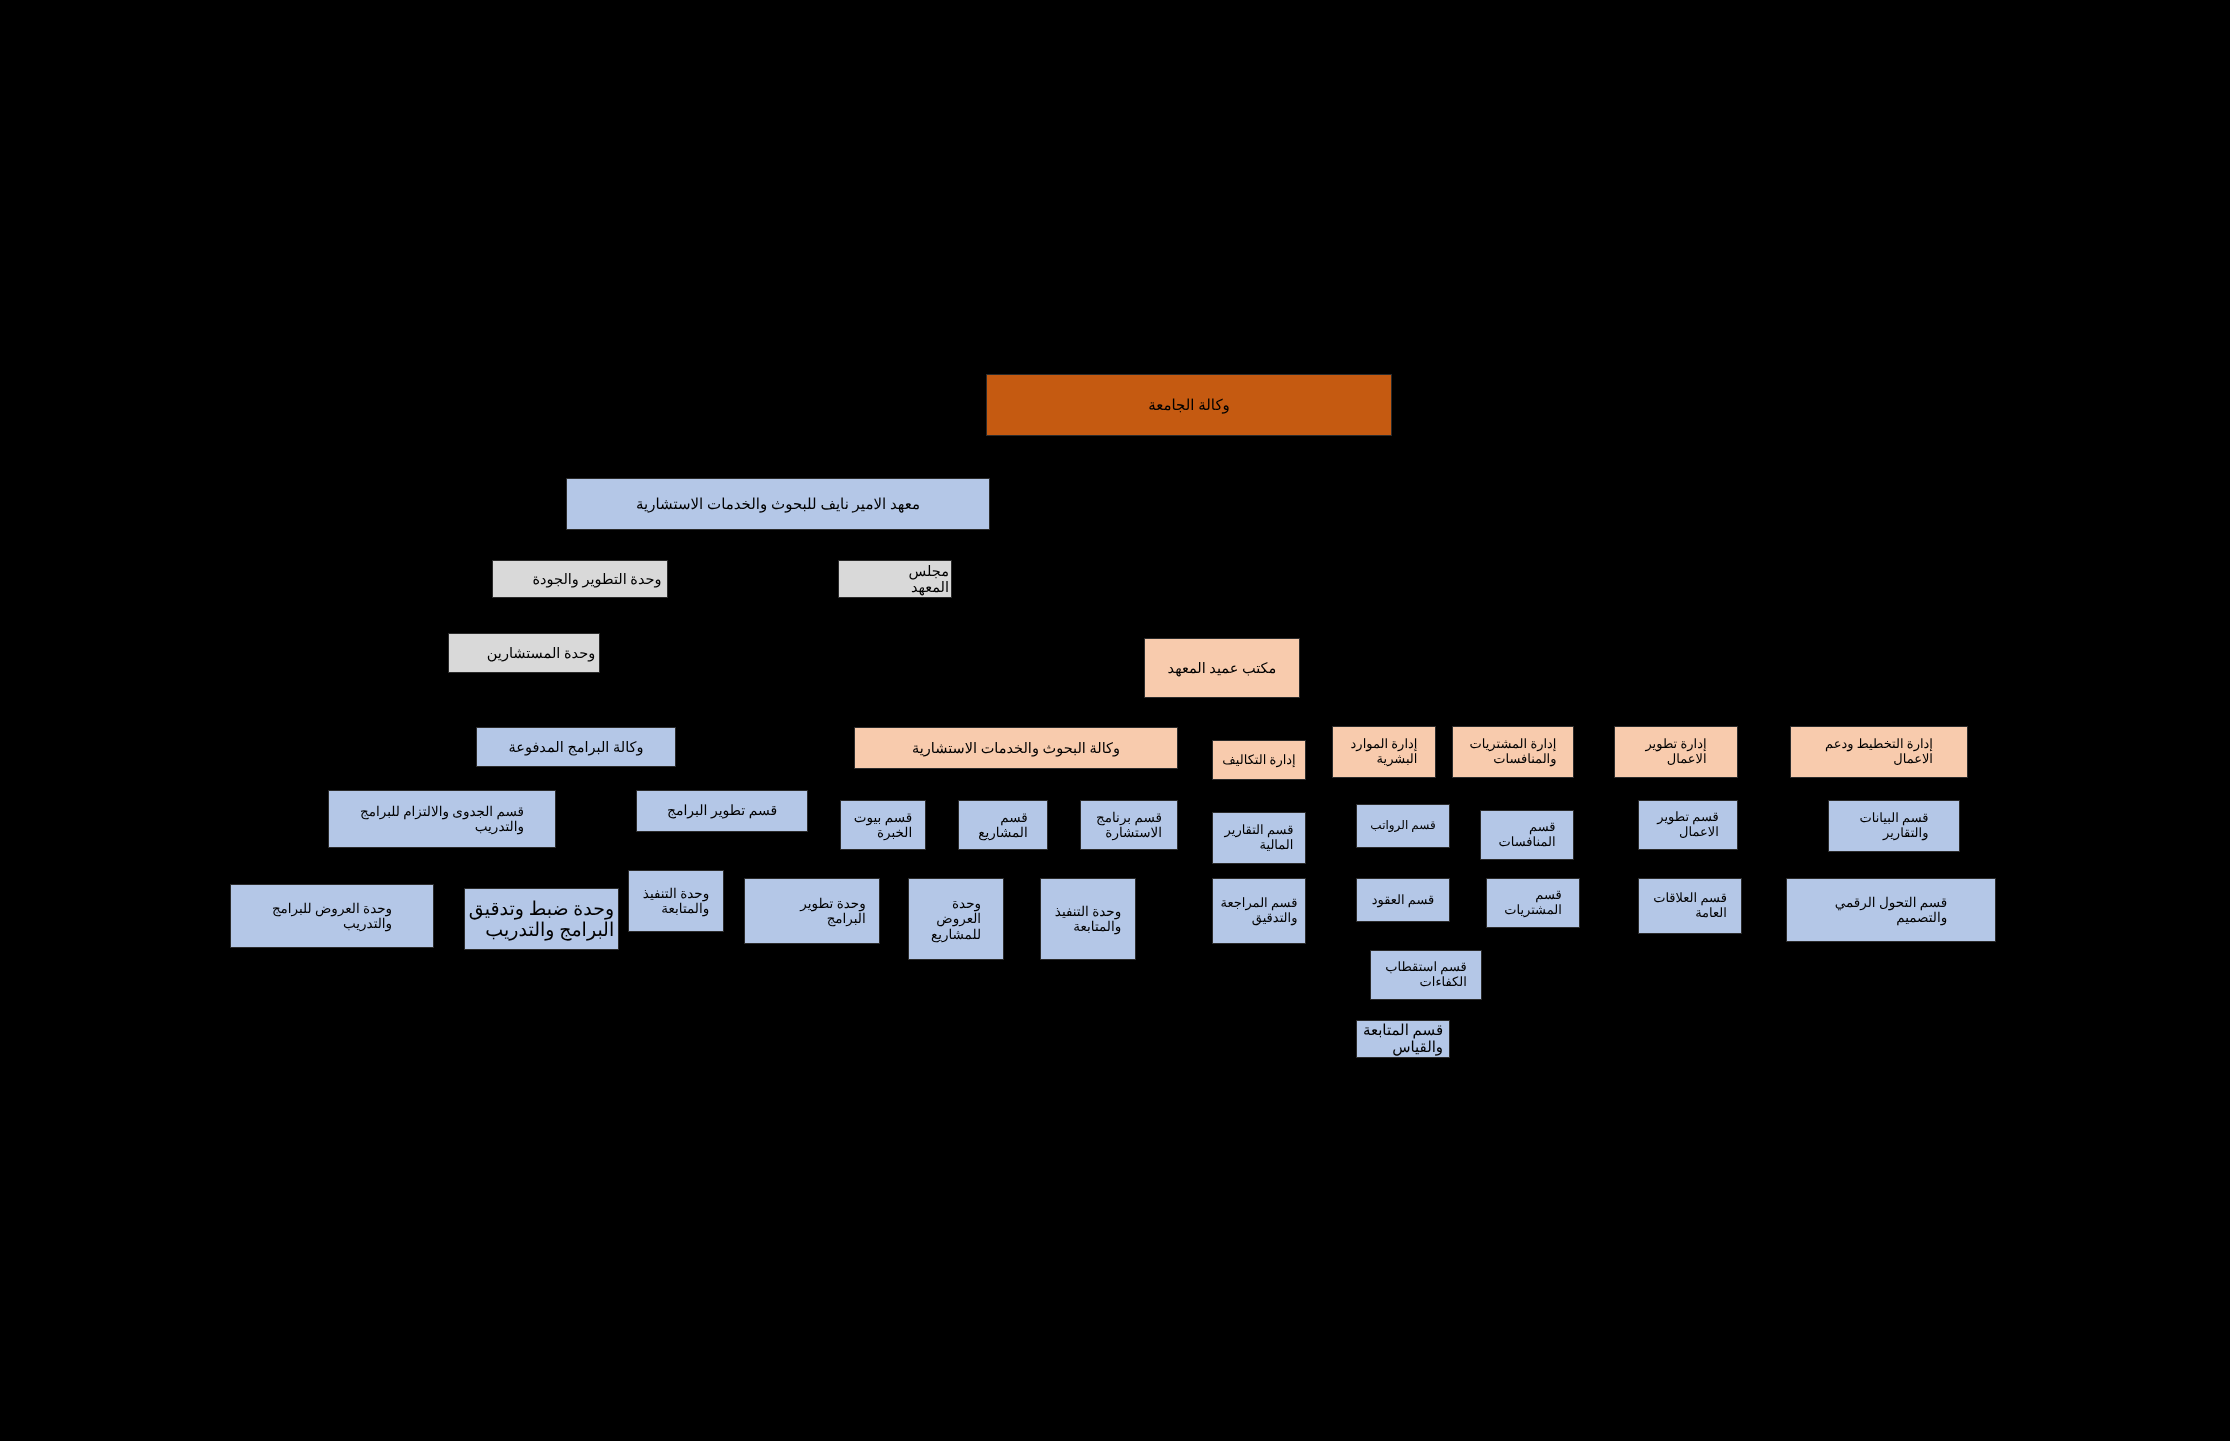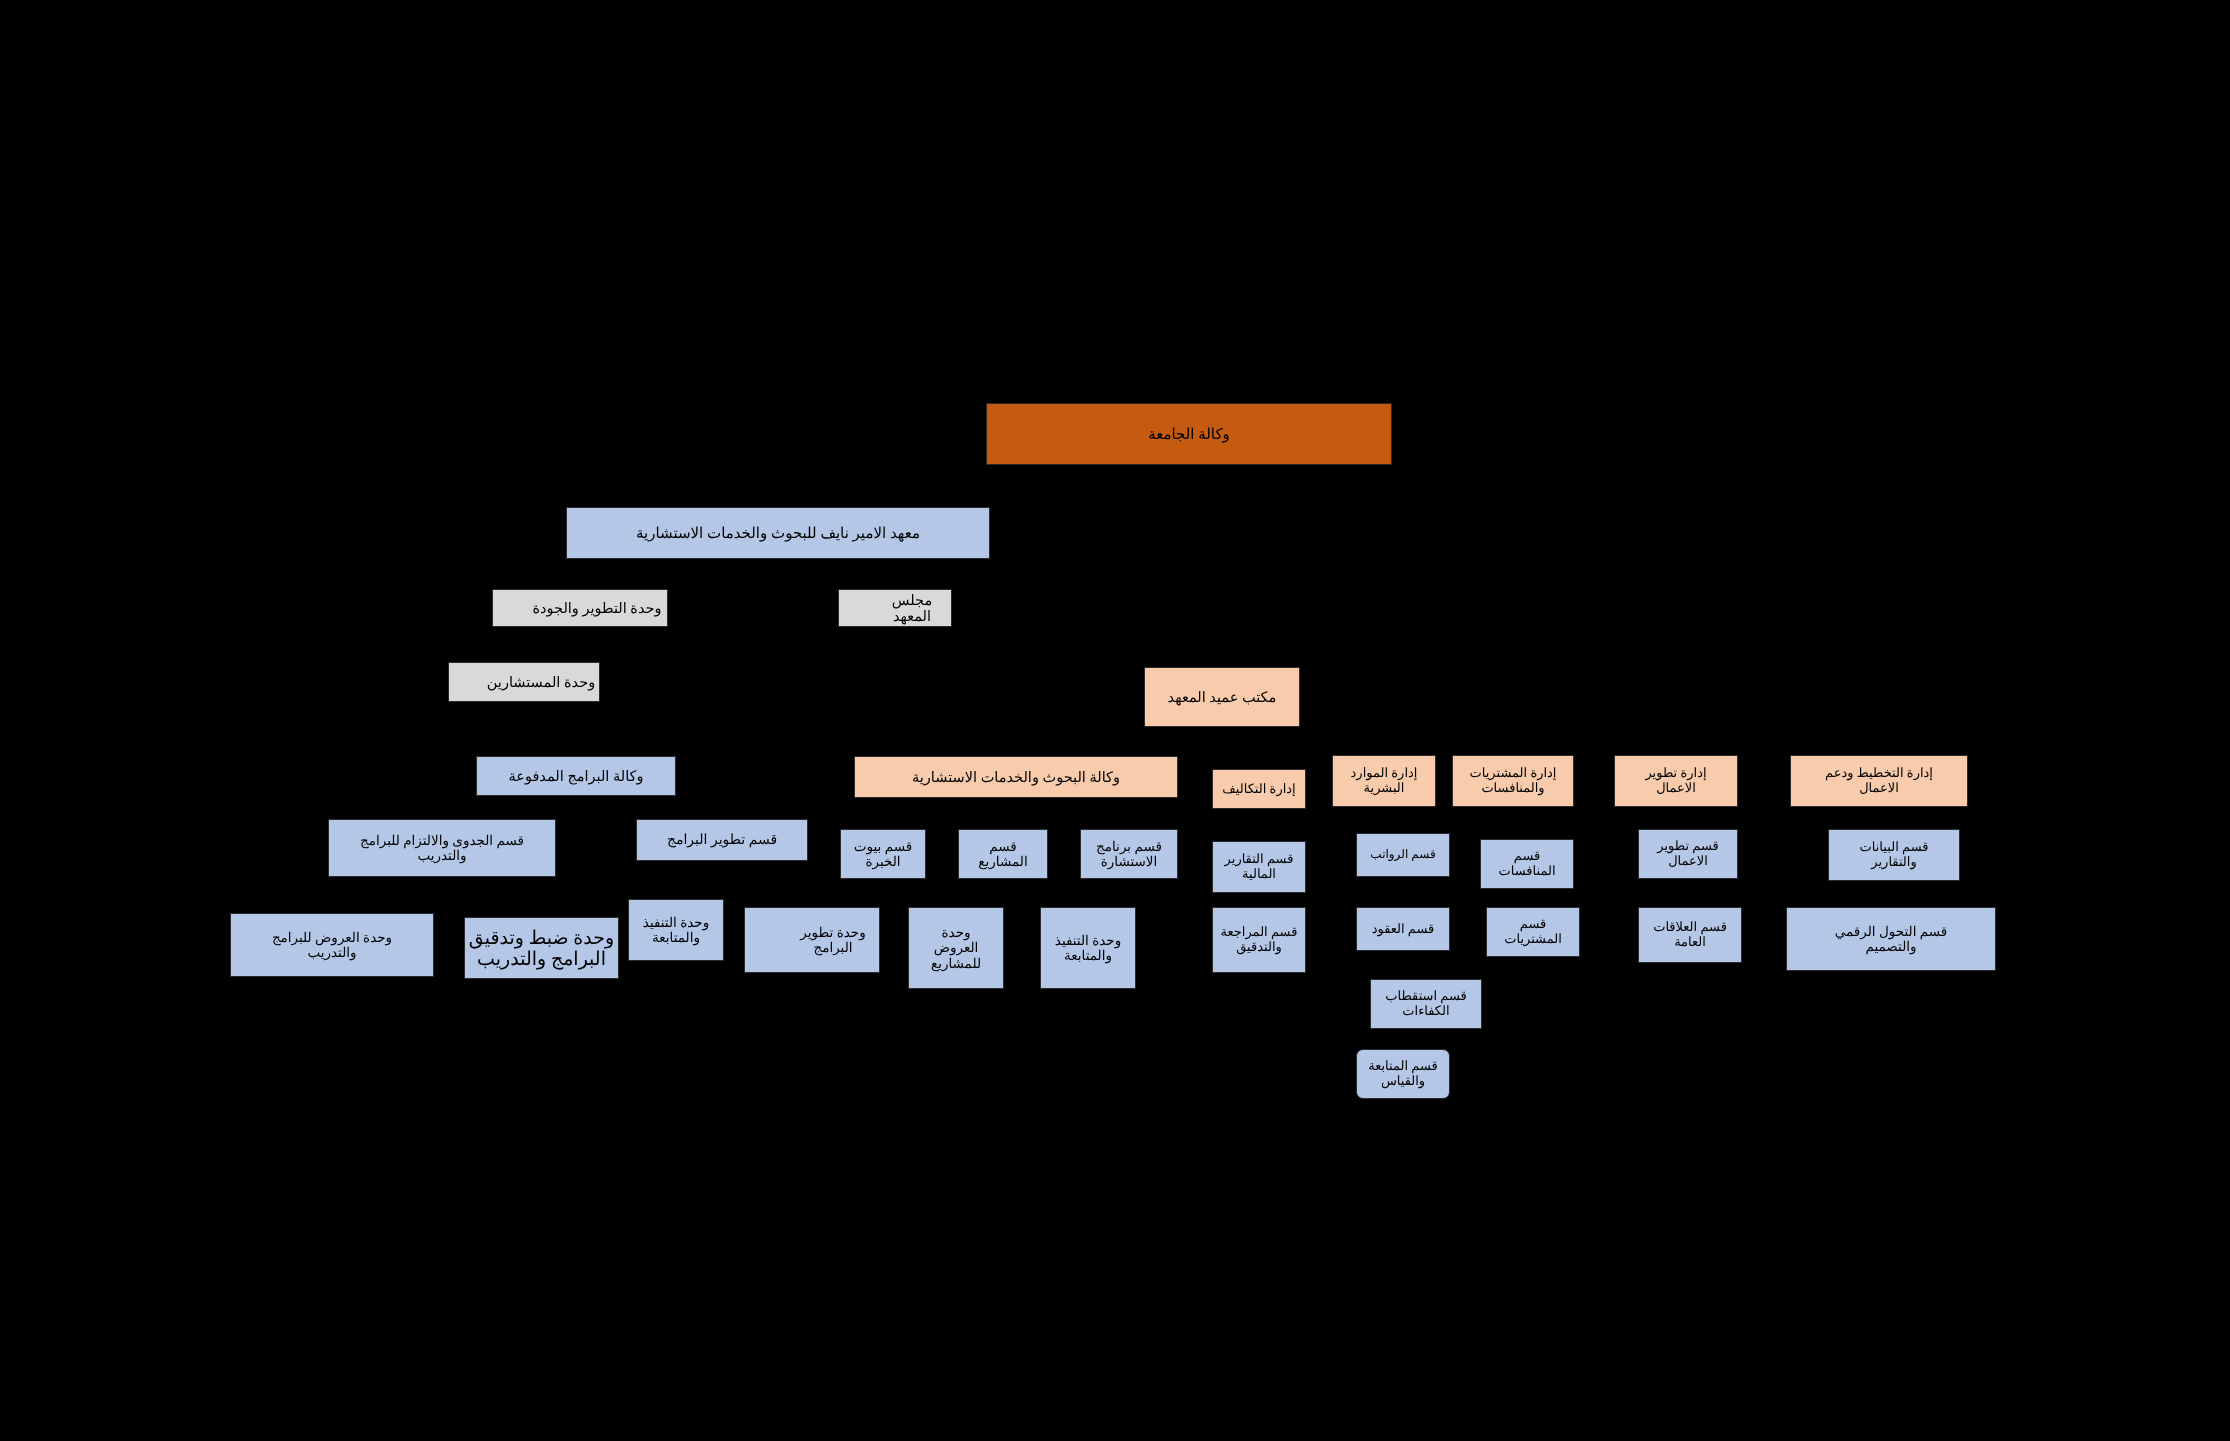--- a/index.html
+++ b/index.html
@@ -21,27 +21,25 @@
     width: 2230px;
     height: 1441px;
   }
   .node {
     position: absolute;
     box-sizing: border-box;
     border: 1px solid #2b2b2b;
     display: flex;
     align-items: center;
     justify-content: center;
-    text-align: center;
     color: #000000;
     line-height: 1.12;
     padding: 1px 2px;
     direction: rtl;
     white-space: pre-line;
-    margin-top: 29px;
   }
   .orange-dark { background: #c55a11; }
   .orange-light { background: #f8cbad; }
   .blue { background: #b4c7e7; }
   .grey { background: #d9d9d9; padding-left: 36px; }
 </style>
 </head>
 <body>
 
 <div id="canvas">
@@ -97,15 +95,15 @@
 والتدقيق</div>
     <div class="node blue" style="left: 1356px; top: 878px; width: 94px; height: 44px; font-size: 13px;">قسم العقود</div>
     <div class="node blue" style="left: 1486px; top: 878px; width: 94px; height: 50px; font-size: 13px;">قسم
 المشتريات</div>
     <div class="node blue" style="left: 1638px; top: 878px; width: 104px; height: 56px; font-size: 13px;">قسم العلاقات
 العامة</div>
     <div class="node blue" style="left: 1786px; top: 878px; width: 210px; height: 64px; font-size: 13.5px;">قسم التحول الرقمي
 والتصميم</div>
     <div class="node blue" style="left: 1370px; top: 950px; width: 112px; height: 50px; font-size: 13px;">قسم استقطاب
 الكفاءات</div>
-    <div class="node blue" style="left: 1356px; top: 1020px; width: 94px; height: 50px; font-size: 13px; border-radius: 7px;">قسم المتابعة
+    <div class="node blue" style="left: 1356px; top: 1020px; width: 94px; height: 38px; font-size: 15px;">قسم المتابعة
 والقياس</div>
   </div>
 
 </body></html>

